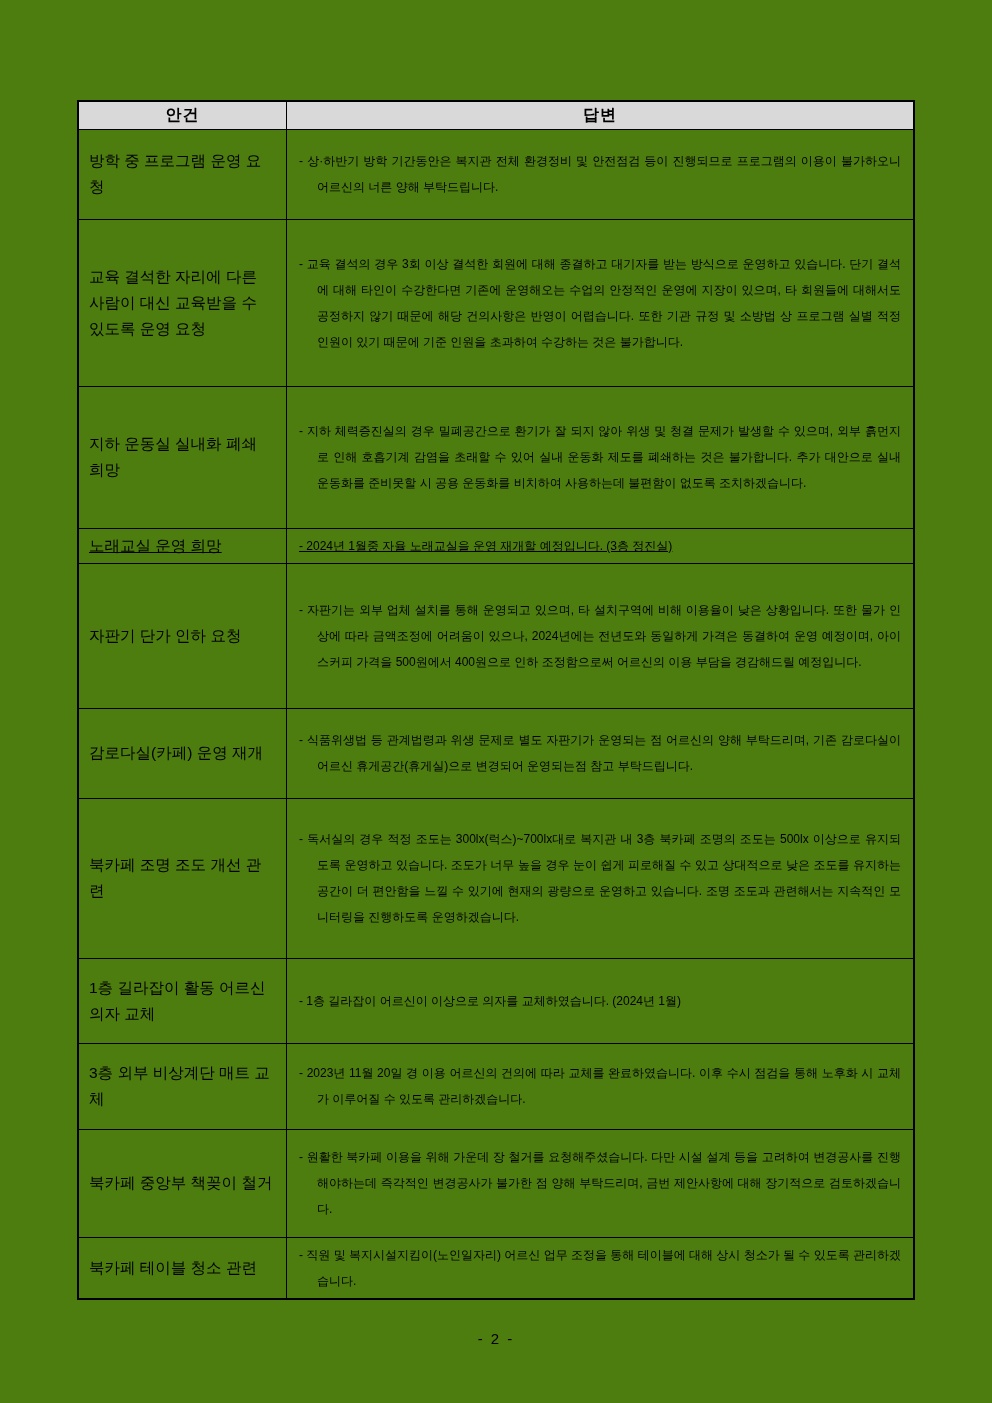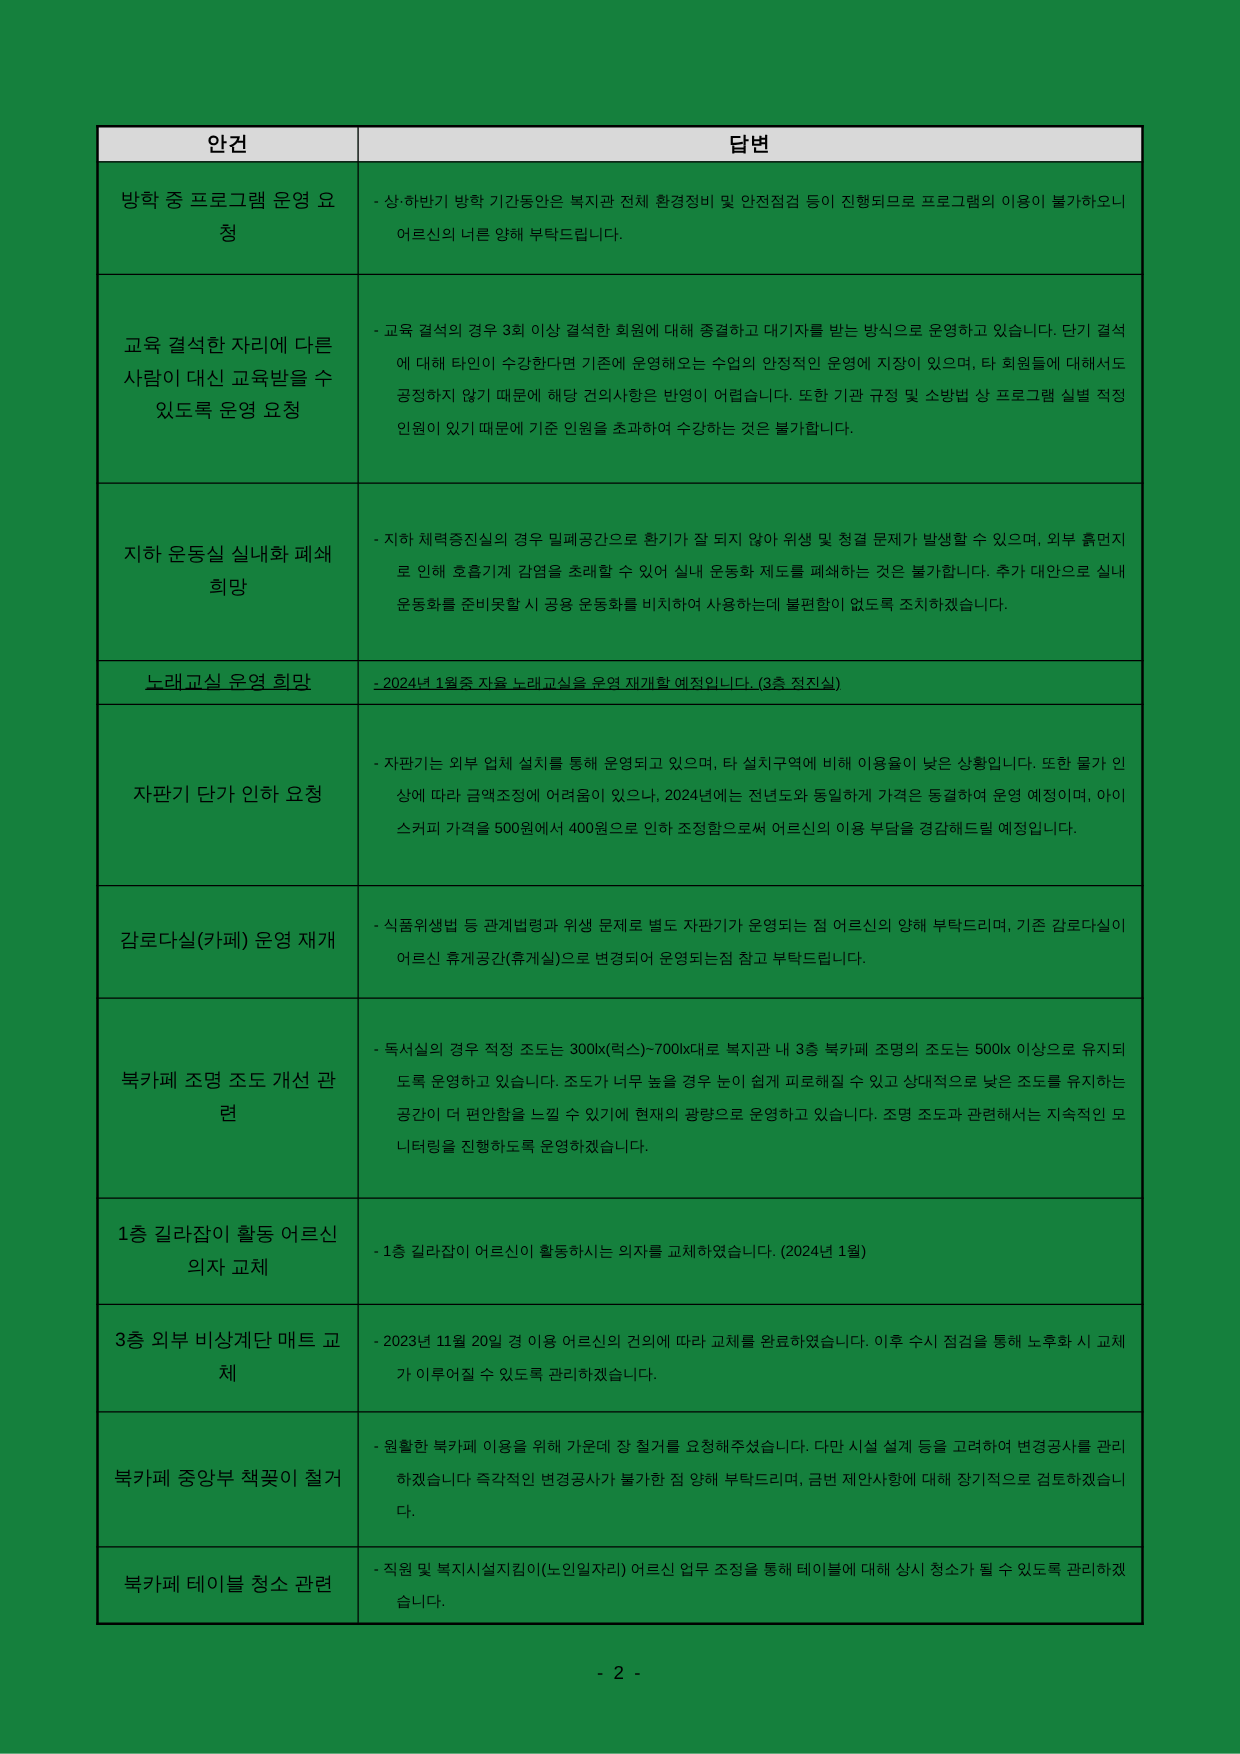--- a/index.html
+++ b/index.html
@@ -10,21 +10,21 @@
   }
   body {
     width: 992px;
     min-height: 1403px;
     position: relative;
     margin: 0 auto;
   }
   .doc-page {
     width: 992px;
     min-height: 1403px;
-    background: #15803d;
+    background: #4d7c0f;
     padding-top: 100px;
   }
   table.qa-table {
     border-collapse: collapse;
     width: 838px;
     margin: 0 auto;
     table-layout: fixed;
   }
   table.qa-table th,
   table.qa-table td {
@@ -38,21 +38,20 @@
   th.col-answer { width: 614px; }
   thead th {
     background: #d9d9d9;
     height: 28px;
     font-size: 16px;
     font-weight: bold;
     text-align: center;
     letter-spacing: 1px;
   }
   td.agenda-cell {
-    text-align: center;
     font-size: 15.5px;
     line-height: 26px;
     padding: 0 10px;
     word-break: normal;
   }
   td.answer-cell {
     font-size: 12px;
     line-height: 26px;
     padding: 4px 12px 4px 12px;
     text-align: justify;
@@ -132,33 +131,33 @@
       </tr>
       <tr class="r7">
         <td class="agenda-cell">북카페 조명 조도 개선 관련</td>
         <td class="answer-cell">
             <span class="answer-text">- 독서실의 경우 적정 조도는 300lx(럭스)~700lx대로 복지관 내 3층 북카페 조명의 조도는 500lx 이상으로 유지되도록 운영하고 있습니다. 조도가 너무 높을 경우 눈이 쉽게 피로해질 수 있고 상대적으로 낮은 조도를 유지하는 공간이 더 편안함을 느낄 수 있기에 현재의 광량으로 운영하고 있습니다. 조명 조도과 관련해서는 지속적인 모니터링을 진행하도록 운영하겠습니다.</span>
           </td>
       </tr>
       <tr class="r8">
         <td class="agenda-cell">1층 길라잡이 활동 어르신 의자 교체</td>
         <td class="answer-cell">
-            <span class="answer-text">- 1층 길라잡이 어르신이 활동하시는 의자를 교체하였습니다. (2024년 1월)</span>
+            <span class="answer-text">- 1층 길라잡이 어르신이 이상으로 의자를 교체하였습니다. (2024년 1월)</span>
           </td>
       </tr>
       <tr class="r9">
         <td class="agenda-cell">3층 외부 비상계단 매트 교체</td>
         <td class="answer-cell">
             <span class="answer-text">- 2023년 11월 20일 경 이용 어르신의 건의에 따라 교체를 완료하였습니다. 이후 수시 점검을 통해 노후화 시 교체가 이루어질 수 있도록 관리하겠습니다.</span>
           </td>
       </tr>
       <tr class="r10">
         <td class="agenda-cell">북카페 중앙부 책꽂이 철거</td>
         <td class="answer-cell">
-            <span class="answer-text">- 원활한 북카페 이용을 위해 가운데 장 철거를 요청해주셨습니다. 다만 시설 설계 등을 고려하여 변경공사를 관리하겠습니다 즉각적인 변경공사가 불가한 점 양해 부탁드리며, 금번 제안사항에 대해 장기적으로 검토하겠습니다.</span>
+            <span class="answer-text">- 원활한 북카페 이용을 위해 가운데 장 철거를 요청해주셨습니다. 다만 시설 설계 등을 고려하여 변경공사를 진행해야하는데 즉각적인 변경공사가 불가한 점 양해 부탁드리며, 금번 제안사항에 대해 장기적으로 검토하겠습니다.</span>
           </td>
       </tr>
       <tr class="r11">
         <td class="agenda-cell">북카페 테이블 청소 관련</td>
         <td class="answer-cell">
             <span class="answer-text">- 직원 및 복지시설지킴이(노인일자리) 어르신 업무 조정을 통해 테이블에 대해 상시 청소가 될 수 있도록 관리하겠습니다.</span>
           </td>
       </tr>
     </tbody>
   </table>

